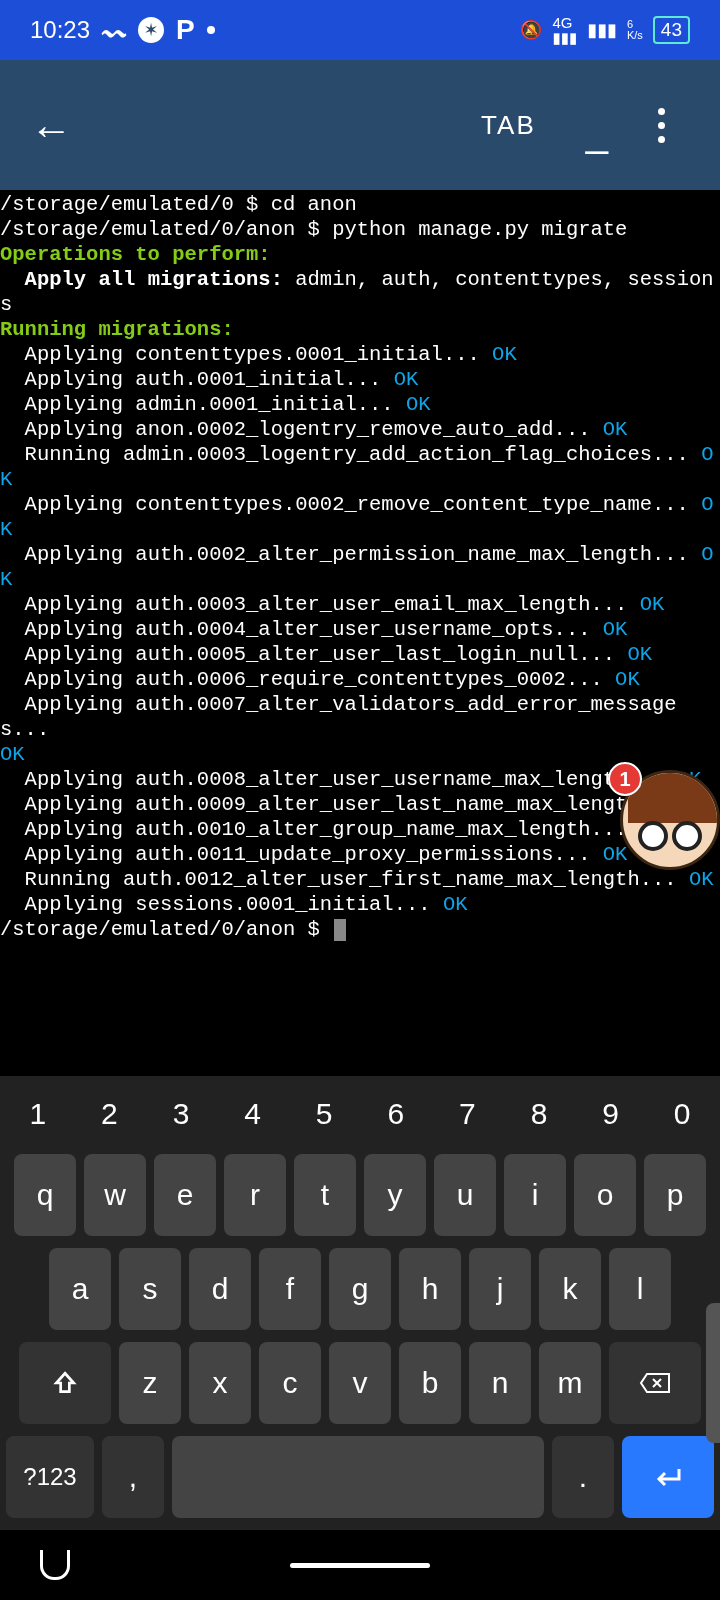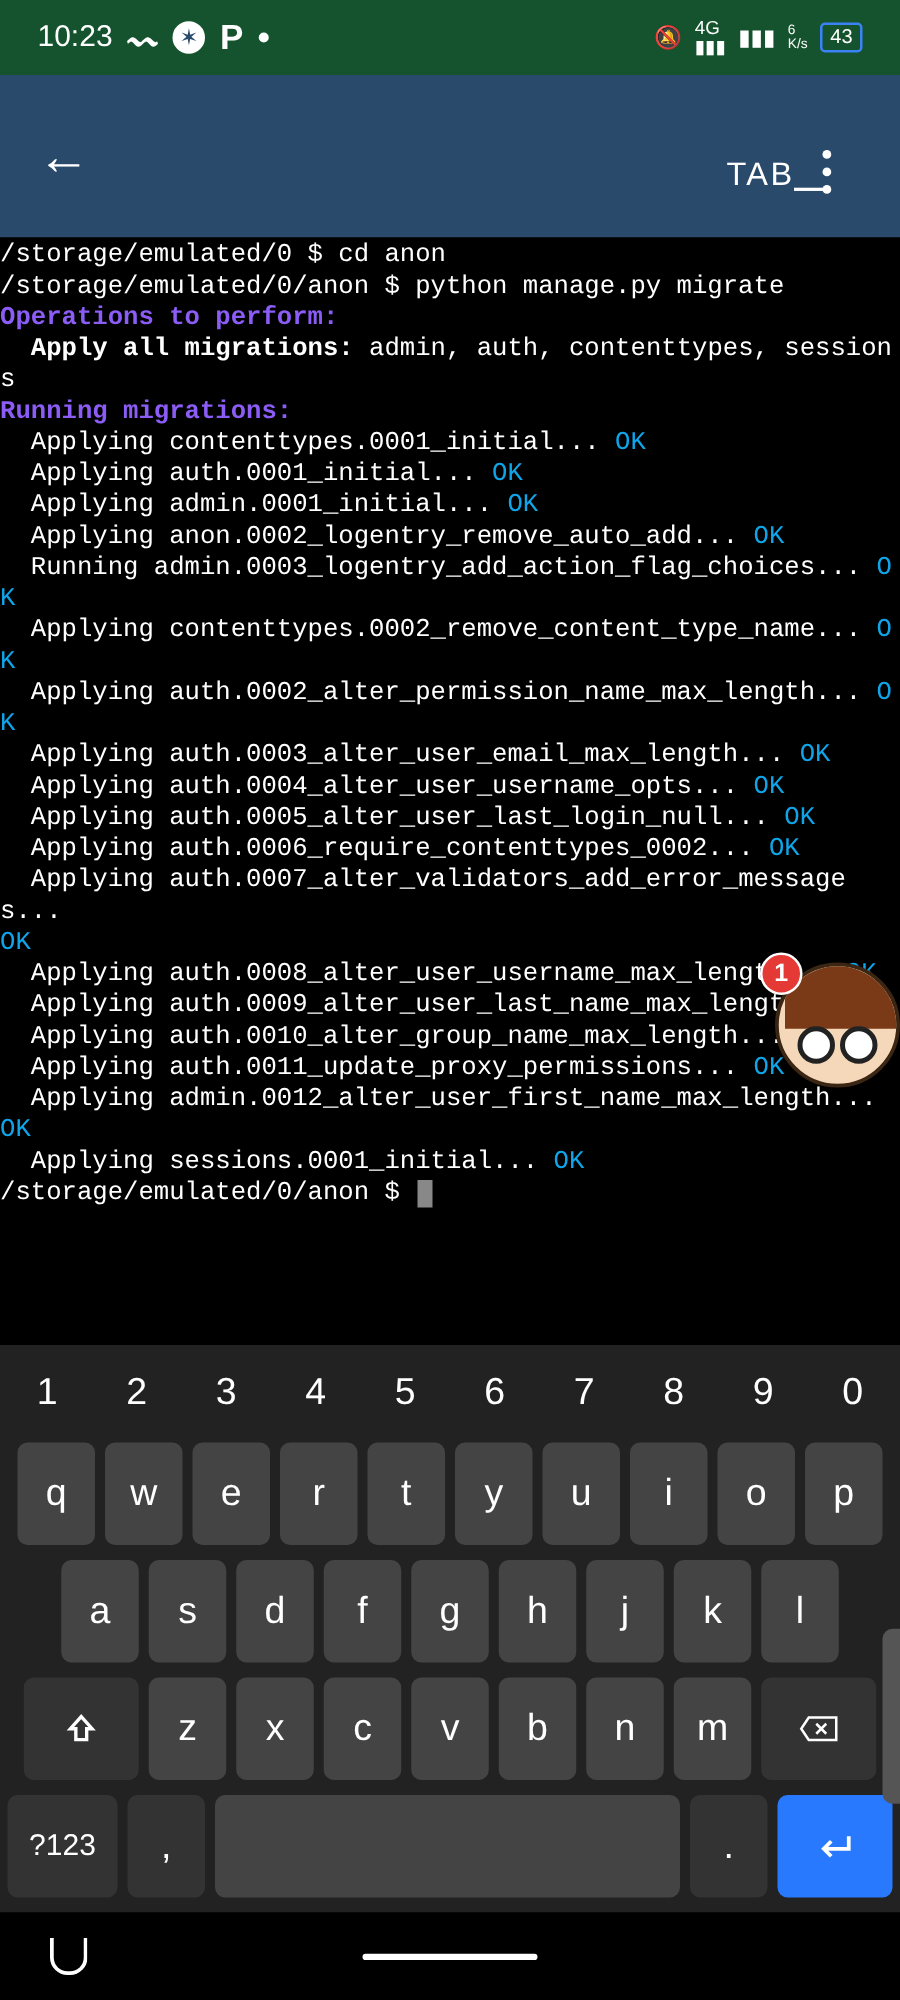--- a/index.html
+++ b/index.html
@@ -6,59 +6,59 @@
     body {
       width: 720px;
       height: 1600px;
       background: #000;
       font-family: -apple-system, sans-serif;
       overflow: hidden;
       position: relative;
     }
     .status-bar {
       height: 60px;
-      background: #14532d;
+      background: #1d4ed8;
       display: flex;
       justify-content: space-between;
       align-items: center;
       padding: 0 30px;
       color: #fff;
       font-size: 24px;
       font-weight: 500;
     }
     .status-left { display: flex; align-items: center; gap: 12px; }
     .status-right { display: flex; align-items: center; gap: 10px; font-size: 18px; }
     .status-dot { width: 8px; height: 8px; background: #fff; border-radius: 50%; }
-    .battery-box { border: 2px solid #3b82f6; border-radius: 4px; padding: 1px 6px; font-size: 16px; position: relative; }
+    .battery-box { border: 2px solid #5eead4; border-radius: 4px; padding: 1px 6px; font-size: 19px; position: relative; }
     .app-bar {
       height: 130px;
       background: #2a4a6b;
       display: flex;
       align-items: center;
       padding: 0 30px;
       color: #fff;
     }
     .back-arrow { font-size: 42px; flex: 0 0 auto; }
-    .app-bar-center { flex: 1; display: flex; justify-content: flex-end; align-items: flex-end; padding-right: 25px;}
+    .app-bar-center { flex: 1; display: flex; justify-content: flex-end; align-items: center; gap: 50px; padding-right: 25px;}
     .tab-label { font-size: 26px; font-weight: 500; letter-spacing: 2px; }
     .underscore { font-size: 40px; font-weight: 300; margin-top: 14px; }
     .more-dots { display: flex; flex-direction: column; gap: 7px; }
     .more-dots span { width: 7px; height: 7px; background: #fff; border-radius: 50%; }
     .terminal {
       background: #000;
       font-family: "Courier New", monospace;
       font-size: 20.5px;
       line-height: 1.22;
       color: #fff;
       padding: 2px 0;
       white-space: pre-wrap;
       word-break: break-all;
     }
     .tl-white { color: #fff; margin-top: 44px; }
-    .tl-cyan { color: #8b5cf6; }
+    .tl-cyan { color: #84cc16; }
     .tl-green { color: #0ea5e9; }
     .tl-bold { font-weight: bold; }
     .cursor { background: #888; display:inline-block; width:12px; height:22px; vertical-align: text-bottom; margin-left:2px;}
     .float-bubble {
       position: absolute;
       right: 0;
       top: 770px;
       width: 100px;
       height: 100px;
     }
@@ -172,21 +172,21 @@
 <span class="tl-white">  Applying auth.0003_alter_user_email_max_length... </span><span class="tl-green">OK</span>
 <span class="tl-white">  Applying auth.0004_alter_user_username_opts... </span><span class="tl-green">OK</span>
 <span class="tl-white">  Applying auth.0005_alter_user_last_login_null... </span><span class="tl-green">OK</span>
 <span class="tl-white">  Applying auth.0006_require_contenttypes_0002... </span><span class="tl-green">OK</span>
 <span class="tl-white">  Applying auth.0007_alter_validators_add_error_messages... </span>
 <span class="tl-green">OK</span>
 <span class="tl-white">  Applying auth.0008_alter_user_username_max_length... </span><span class="tl-green">OK</span>
 <span class="tl-white">  Applying auth.0009_alter_user_last_name_max_length... </span><span class="tl-green">OK</span>
 <span class="tl-white">  Applying auth.0010_alter_group_name_max_length... </span><span class="tl-green">OK</span>
 <span class="tl-white">  Applying auth.0011_update_proxy_permissions... </span><span class="tl-green">OK</span>
-<span class="tl-white">  Applying admin.0012_alter_user_first_name_max_length... </span><span class="tl-green">OK</span>
+<span class="tl-white">  Running auth.0012_alter_user_first_name_max_length... </span><span class="tl-green">OK</span>
 <span class="tl-white">  Applying sessions.0001_initial... </span><span class="tl-green">OK</span>
 <span class="tl-white">/storage/emulated/0/anon $ </span><span class="cursor"></span></div>
 
 <div class="float-bubble">
   <div class="head">
     <div class="hair"></div>
     <div class="glasses">
         <div class="lens"></div>
         <div class="lens"></div>
       </div>

